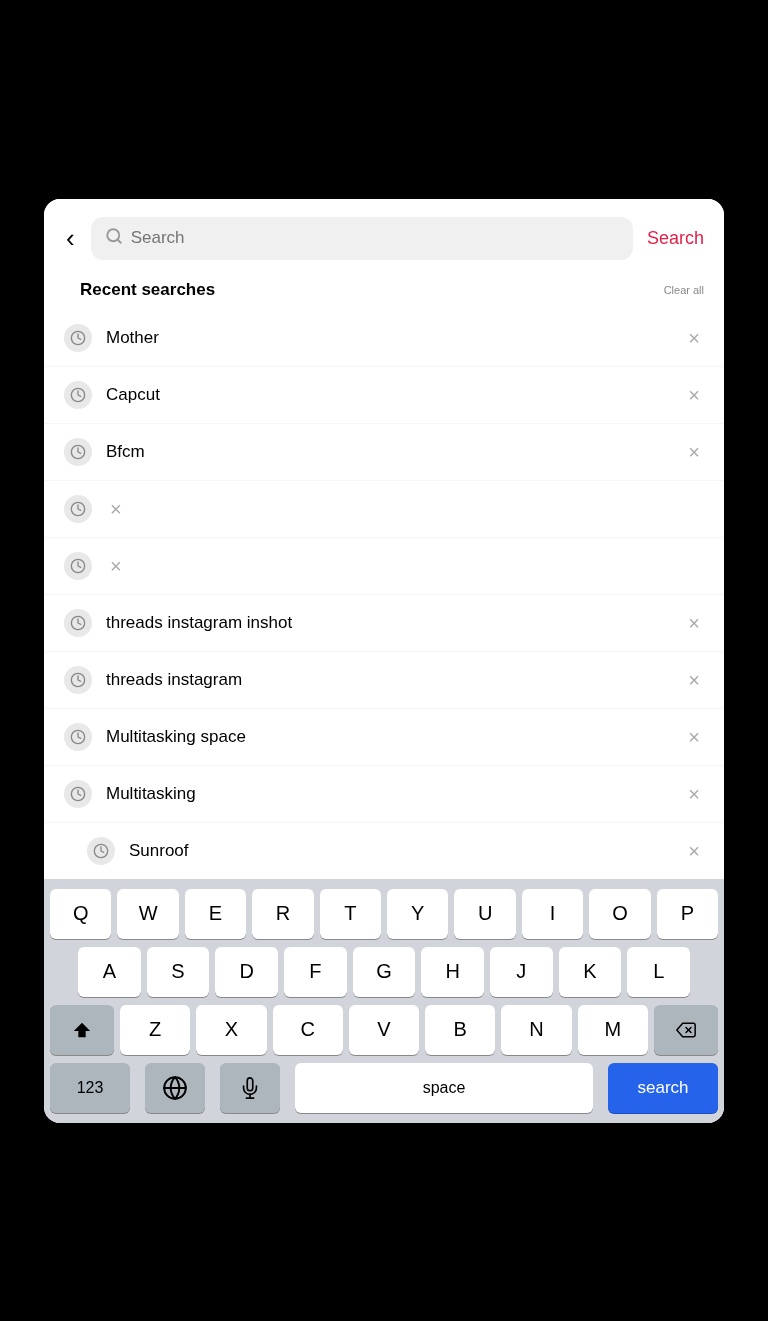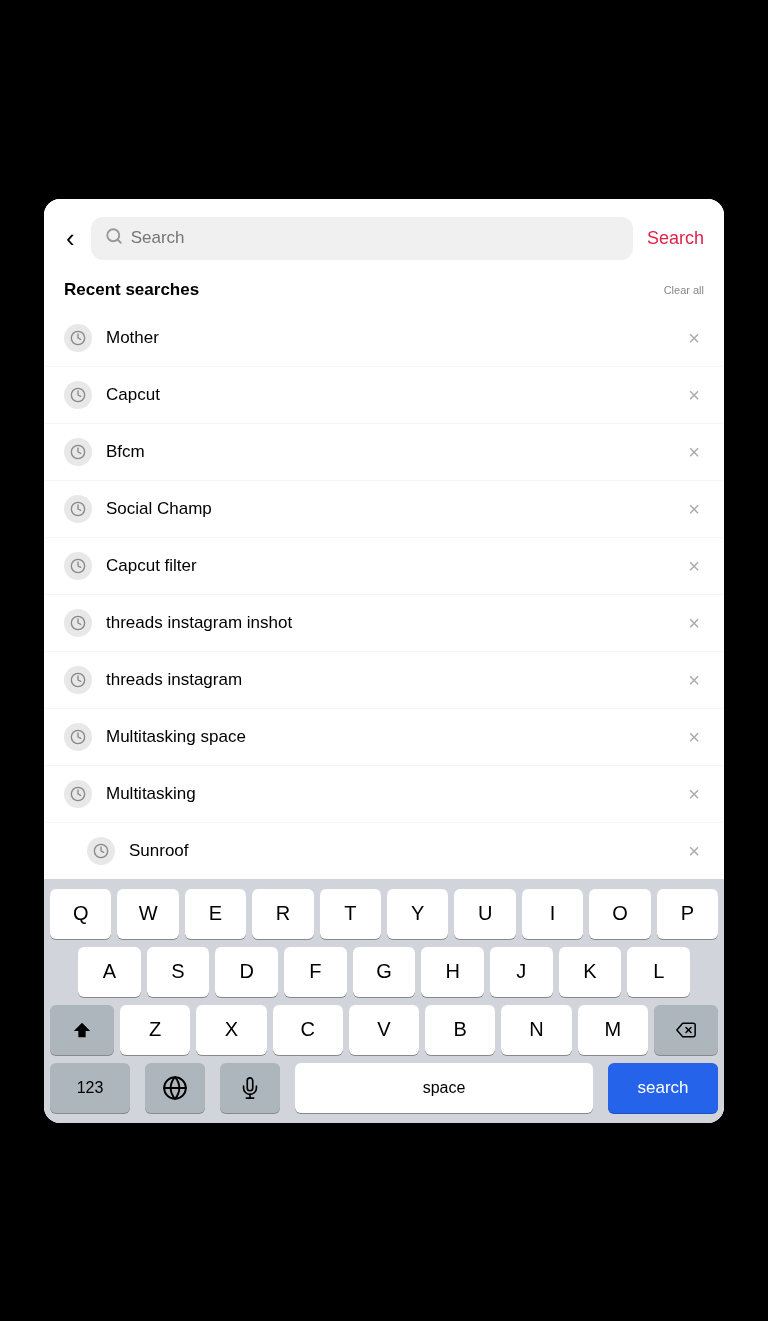--- a/index.html
+++ b/index.html
@@ -66,21 +66,21 @@
       font-size: 18px;
       font-weight: 500;
       cursor: pointer;
       padding: 0 4px;
     }
     
     .recent-header {
       display: flex;
       justify-content: space-between;
       align-items: center;
-      padding: 8px 20px 10px 20px;
+      padding: 8px 20px 10px 36px;
     }
     .recent-title {
       font-size: 17px;
       font-weight: 700;
       color: #000;
     }
     .clear-all-btn {
       font-size: 11px;
       color: #888;
       background: none;
@@ -301,31 +301,29 @@
     <span class="item-text">Bfcm</span>
     <button class="remove-btn">×</button>
   </div>
       <div class="search-item">
     <div class="clock-icon">
       <svg viewBox="0 0 24 24" fill="none" stroke="#888" stroke-width="2" stroke-linecap="round" stroke-linejoin="round">
         <circle cx="12" cy="12" r="10"></circle>
         <polyline points="12 6 12 12 16 14"></polyline>
       </svg>
     </div>
-    <span class="item-text">Social Champ</span>
-    <button class="remove-btn">×</button>
-  </div>
-      <div class="search-item">
-    <div class="clock-icon">
-      <svg viewBox="0 0 24 24" fill="none" stroke="#888" stroke-width="2" stroke-linecap="round" stroke-linejoin="round">
-        <circle cx="12" cy="12" r="10"></circle>
-        <polyline points="12 6 12 12 16 14"></polyline>
-      </svg>
-    </div>
-    <span class="item-text">Capcut filter</span>
+    <button class="remove-btn">×</button>
+  </div>
+      <div class="search-item">
+    <div class="clock-icon">
+      <svg viewBox="0 0 24 24" fill="none" stroke="#888" stroke-width="2" stroke-linecap="round" stroke-linejoin="round">
+        <circle cx="12" cy="12" r="10"></circle>
+        <polyline points="12 6 12 12 16 14"></polyline>
+      </svg>
+    </div>
     <button class="remove-btn">×</button>
   </div>
       <div class="search-item">
     <div class="clock-icon">
       <svg viewBox="0 0 24 24" fill="none" stroke="#888" stroke-width="2" stroke-linecap="round" stroke-linejoin="round">
         <circle cx="12" cy="12" r="10"></circle>
         <polyline points="12 6 12 12 16 14"></polyline>
       </svg>
     </div>
     <span class="item-text">threads instagram inshot</span>

